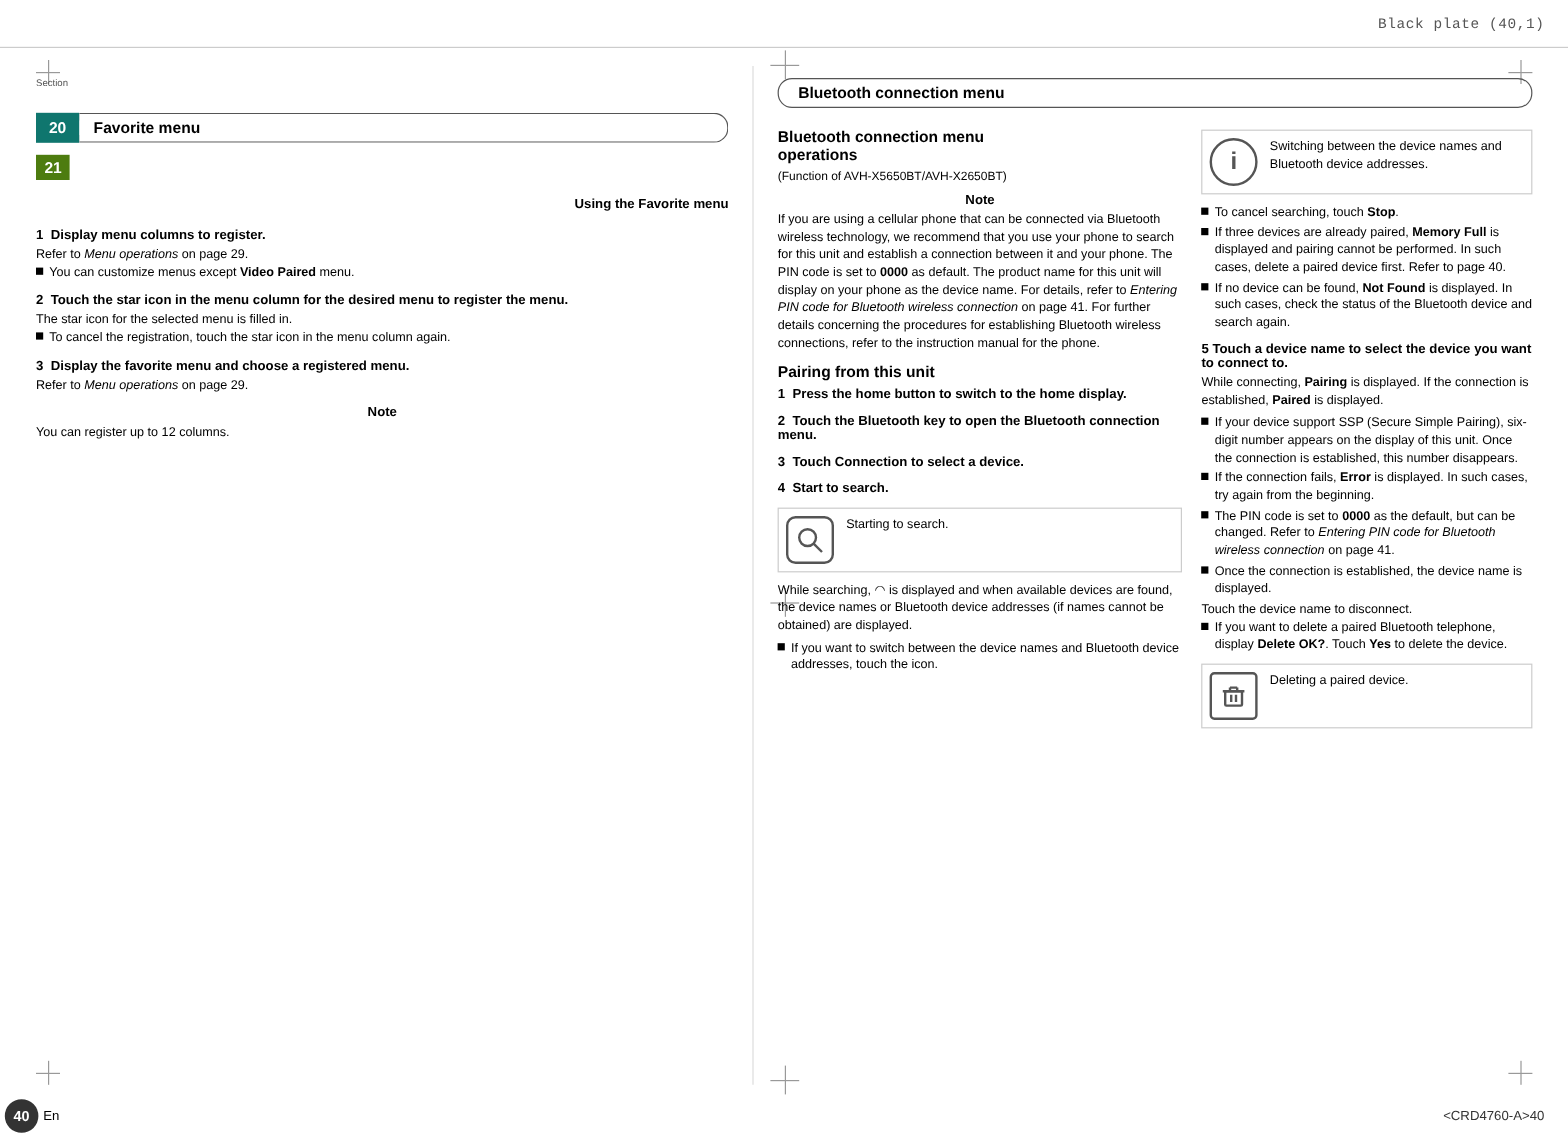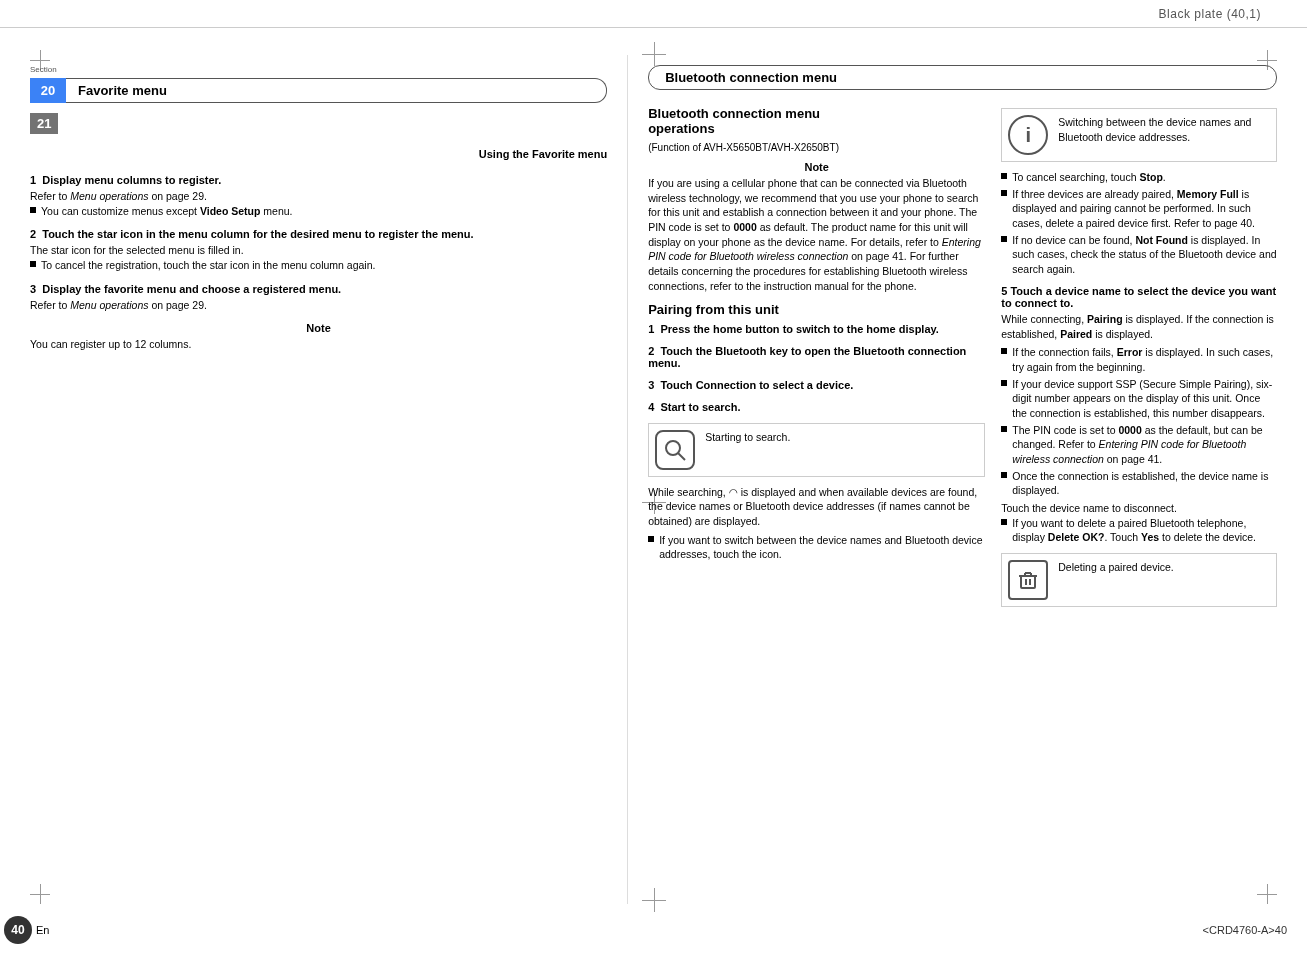--- a/index.html
+++ b/index.html
@@ -10,26 +10,27 @@
       color: #000;
       width: 1307px;
       min-height: 954px;
       position: relative;
     }
 
     
     .header-bar {
       position: absolute;
       top: 0; left: 0; right: 0;
-      height: 28px;
+      height: 40px;
       display: flex;
       align-items: center;
       justify-content: flex-end;
-      padding-right: 46px;
+      padding-right: 20px;
       border-bottom: 1px solid #ccc;
+      font-family: Liberation Mono, monospace;
     }
     .header-title {
       font-size: 12px;
       color: #555;
       letter-spacing: 0.5px;
     }
 
     
     .corner-mark {
       position: absolute;
@@ -89,21 +90,21 @@
       padding: 10px 10px 10px 20px;
     }
 
     
     .section-header {
       display: flex;
       align-items: stretch;
       margin-bottom: 10px;
     }
     .section-number-box {
-      background: #3b82f6;
+      background: #0f766e;
       color: #fff;
       font-size: 13px;
       font-weight: bold;
       padding: 4px 2px;
       display: flex;
       align-items: center;
       justify-content: center;
       min-width: 36px;
     }
     .section-label-box {
@@ -285,43 +286,43 @@
 
 <div class="header-bar">
   <span class="header-title">Black plate (40,1)</span>
 </div>
 
 <div class="main-content">
 
   <div class="left-column">
 
     
-    <div style="position:relative; margin-bottom:4px;">
+    <div style="position:relative; margin-bottom:20px;">
       <div class="section-top-label">Section</div>
     </div>
     <div class="section-header">
       <div class="section-number-box">20</div>
       <div class="section-label-box">Favorite menu</div>
     </div>
 
     
-    <div style="background:#737373; color:#fff; display:inline-block; padding:3px 7px; font-size:13px; font-weight:bold; margin-bottom:6px;">21</div>
+    <div style="background:#4d7c0f; color:#fff; display:inline-block; padding:3px 7px; font-size:13px; font-weight:bold; margin-bottom:6px;">21</div>
 
     
     <div class="page-title">Using the Favorite menu</div>
 
     
     <div class="step">
       <div class="step-heading">
         <span>1&nbsp;&nbsp;</span><span>Display menu columns to register.</span>
       </div>
       <div class="step-body">Refer to <i>Menu operations</i> on page 29.</div>
       <div class="bullet-item">
         <span class="bullet-square"></span>
-        <span>You can customize menus except <b>Video Setup</b> menu.</span>
+        <span>You can customize menus except <b>Video Paired</b> menu.</span>
       </div>
     </div>
 
     
     <div class="step">
       <div class="step-heading">
         <span>2&nbsp;&nbsp;</span><span>Touch the star icon in the menu column for the desired menu to register the menu.</span>
       </div>
       <div class="step-body">The star icon for the selected menu is filled in.</div>
       <div class="bullet-item">
@@ -423,25 +424,25 @@
           <span>If no device can be found, <b>Not Found</b> is displayed. In such cases, check the status of the Bluetooth device and search again.</span>
         </div>
 
         <div style="margin-top:8px;">
           <div class="step-heading">5   Touch a device name to select the device you want to connect to.</div>
           <div style="font-size:10.5px; line-height:1.4; margin-bottom:4px;">
             While connecting, <b>Pairing</b> is displayed. If the connection is established, <b>Paired</b> is displayed.
           </div>
           <div class="bullet-item">
             <span class="bullet-square"></span>
-            <span>If the connection fails, <b>Error</b> is displayed. In such cases, try again from the beginning.</span>
+            <span>If your device support SSP (Secure Simple Pairing), six-digit number appears on the display of this unit. Once the connection is established, this number disappears.</span>
           </div>
           <div class="bullet-item">
             <span class="bullet-square"></span>
-            <span>If your device support SSP (Secure Simple Pairing), six-digit number appears on the display of this unit. Once the connection is established, this number disappears.</span>
+            <span>If the connection fails, <b>Error</b> is displayed. In such cases, try again from the beginning.</span>
           </div>
           <div class="bullet-item">
             <span class="bullet-square"></span>
             <span>The PIN code is set to <b>0000</b> as the default, but can be changed. Refer to <i>Entering PIN code for Bluetooth wireless connection</i> on page 41.</span>
           </div>
           <div class="bullet-item">
             <span class="bullet-square"></span>
             <span>Once the connection is established, the device name is displayed.</span>
           </div>
           <div style="font-size:10.5px; line-height:1.4; margin-top:3px;">Touch the device name to disconnect.</div>

